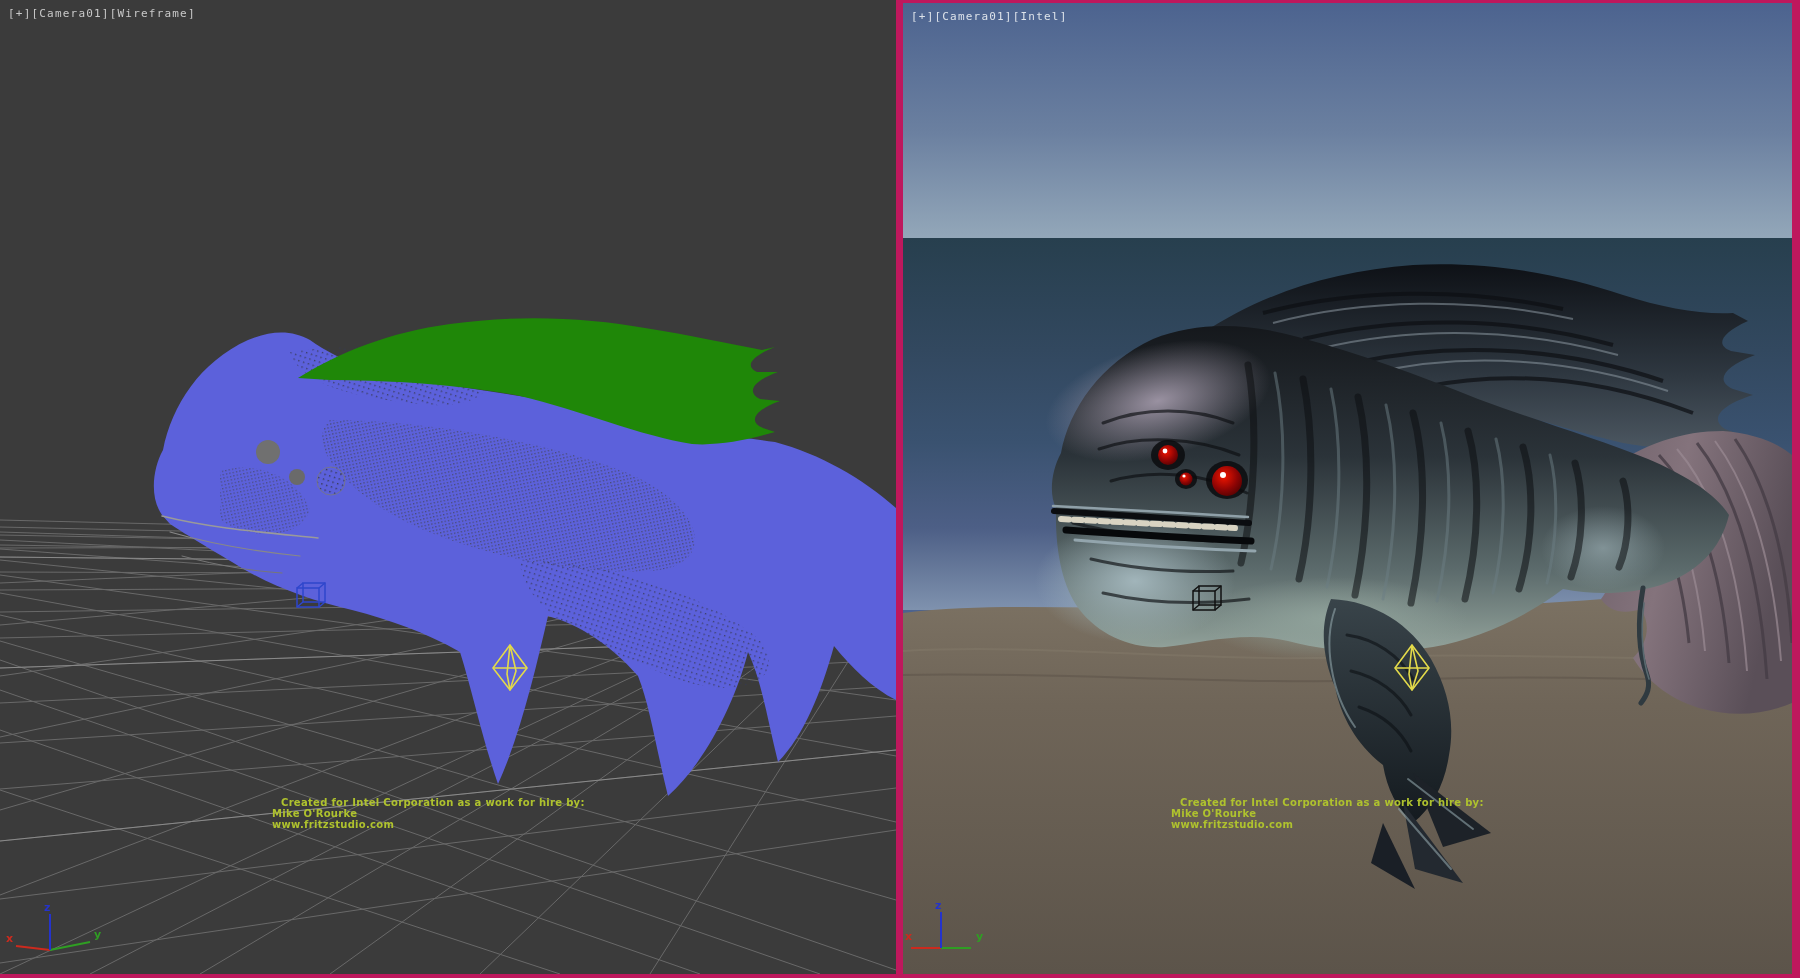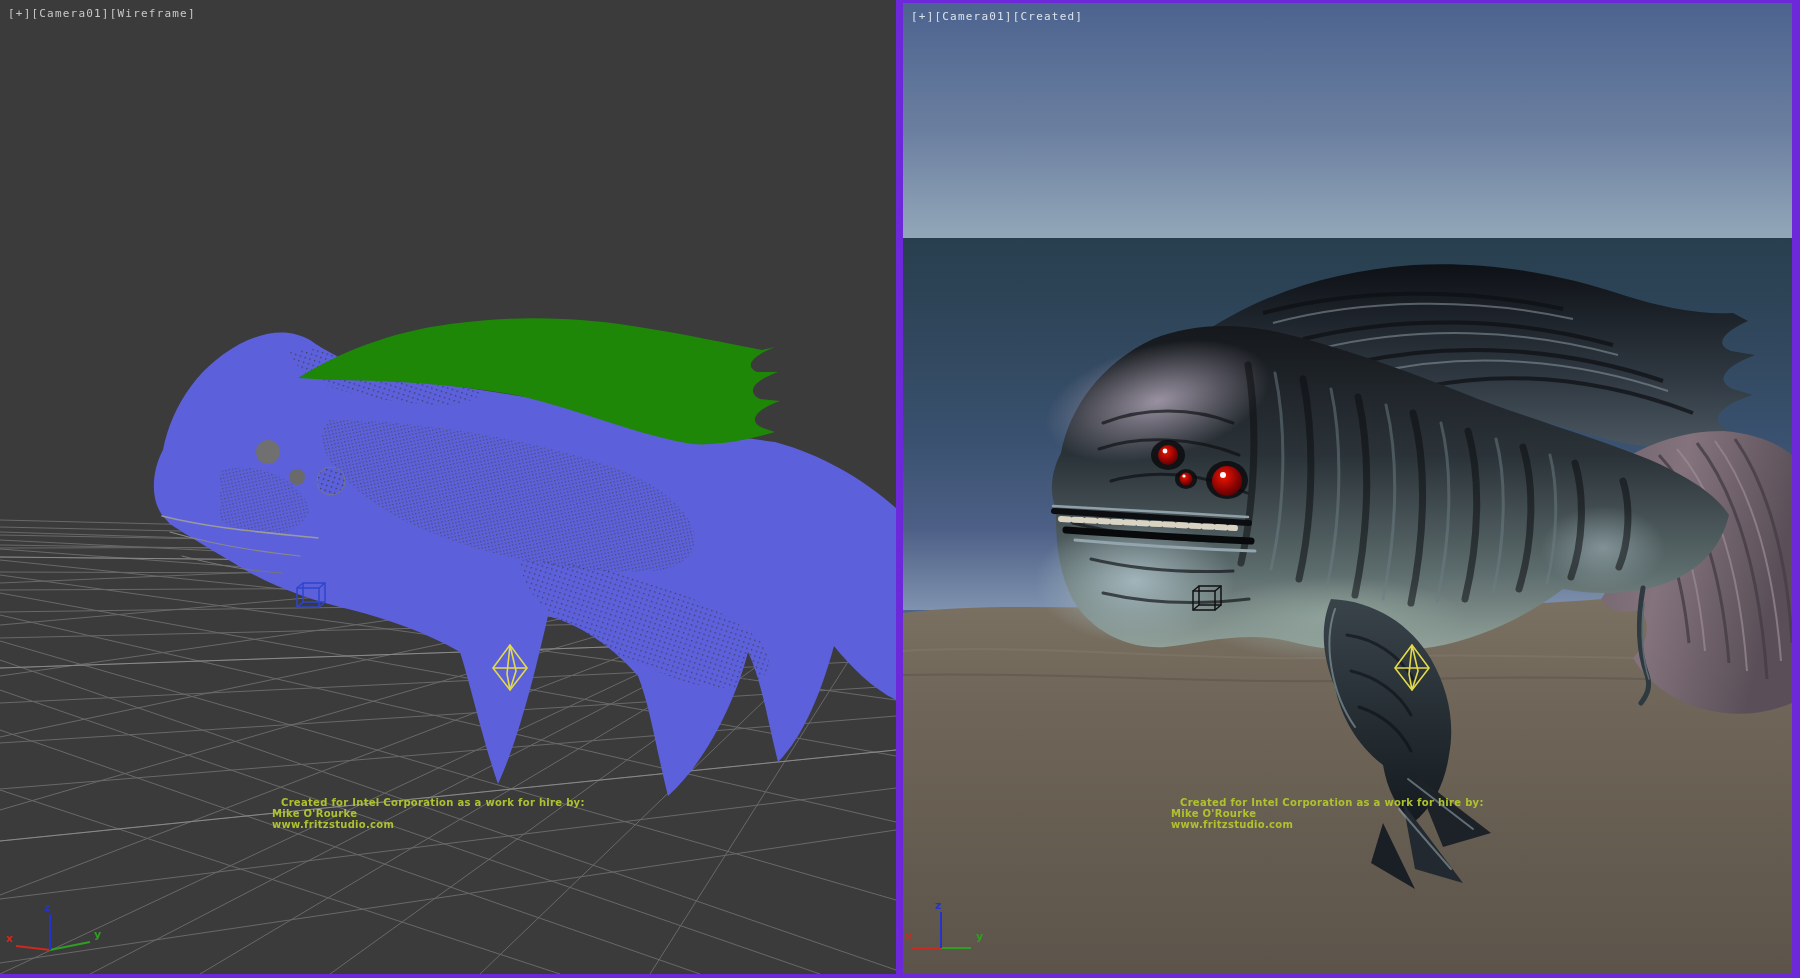--- a/index.html
+++ b/index.html
@@ -1,16 +1,16 @@
 <!DOCTYPE html>
 <html><head>
 <meta charset="utf-8">
 <style>
   html,body{margin:0;padding:0;background:#ffffff;}
-  .stage{position:relative;width:1800px;height:978px;background:#6d28d9;overflow:hidden;
+  .stage{position:relative;width:1800px;height:978px;background:#be185d;overflow:hidden;
          font-family:"DejaVu Sans",sans-serif;}
   .viewport{position:absolute;overflow:hidden;}
   .vp-left{left:0;top:0;width:896px;height:974px;background:#3b3b3b;}
   .vp-right{left:903px;top:3px;width:889px;height:971px;background:#4c638f;}
   .vp-label{position:absolute;left:8px;top:7px;font-family:"DejaVu Sans Mono",monospace;
             font-size:11px;letter-spacing:1.2px;z-index:40;cursor:default;}
   .vp-left .vp-label{color:#c9c9c9;}
   .vp-right .vp-label{color:#dde3ea;}
   .layer{position:absolute;left:0;top:0;}
   .credits{position:absolute;z-index:30;color:#afc22e;font-size:10px;font-weight:bold;
@@ -374,16 +374,16 @@
 
     <svg class="gizmo" style="left:2px;top:895px;" width="110" height="70" viewBox="0 0 110 70">
       <path d="M36 50 L6 50" stroke="#cc2a1e" stroke-width="2" fill="none"></path>
       <path d="M36 50 L66 50" stroke="#2f9e23" stroke-width="2" fill="none"></path>
       <path d="M36 50 L36 14" stroke="#2433cc" stroke-width="2" fill="none"></path>
       <text x="0" y="42" fill="#cc2a1e">x</text>
       <text x="71" y="42" fill="#2f9e23">y</text>
       <text x="30" y="11" fill="#2433cc">z</text>
     </svg>
 
-    <div class="vp-label">[+][Camera01][Created]</div>
+    <div class="vp-label">[+][Camera01][Intel]</div>
   </div>
 
 </div>
 
 </body></html>

